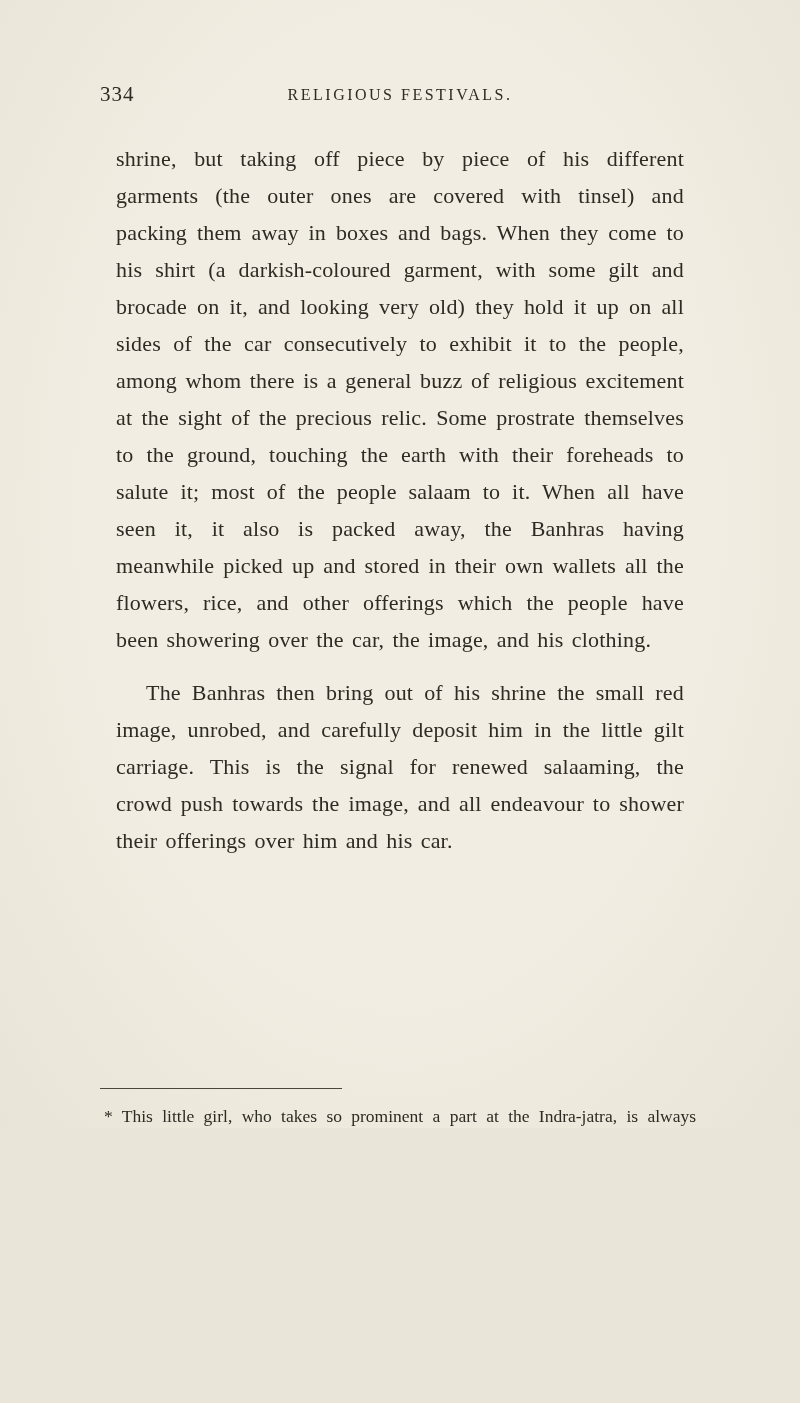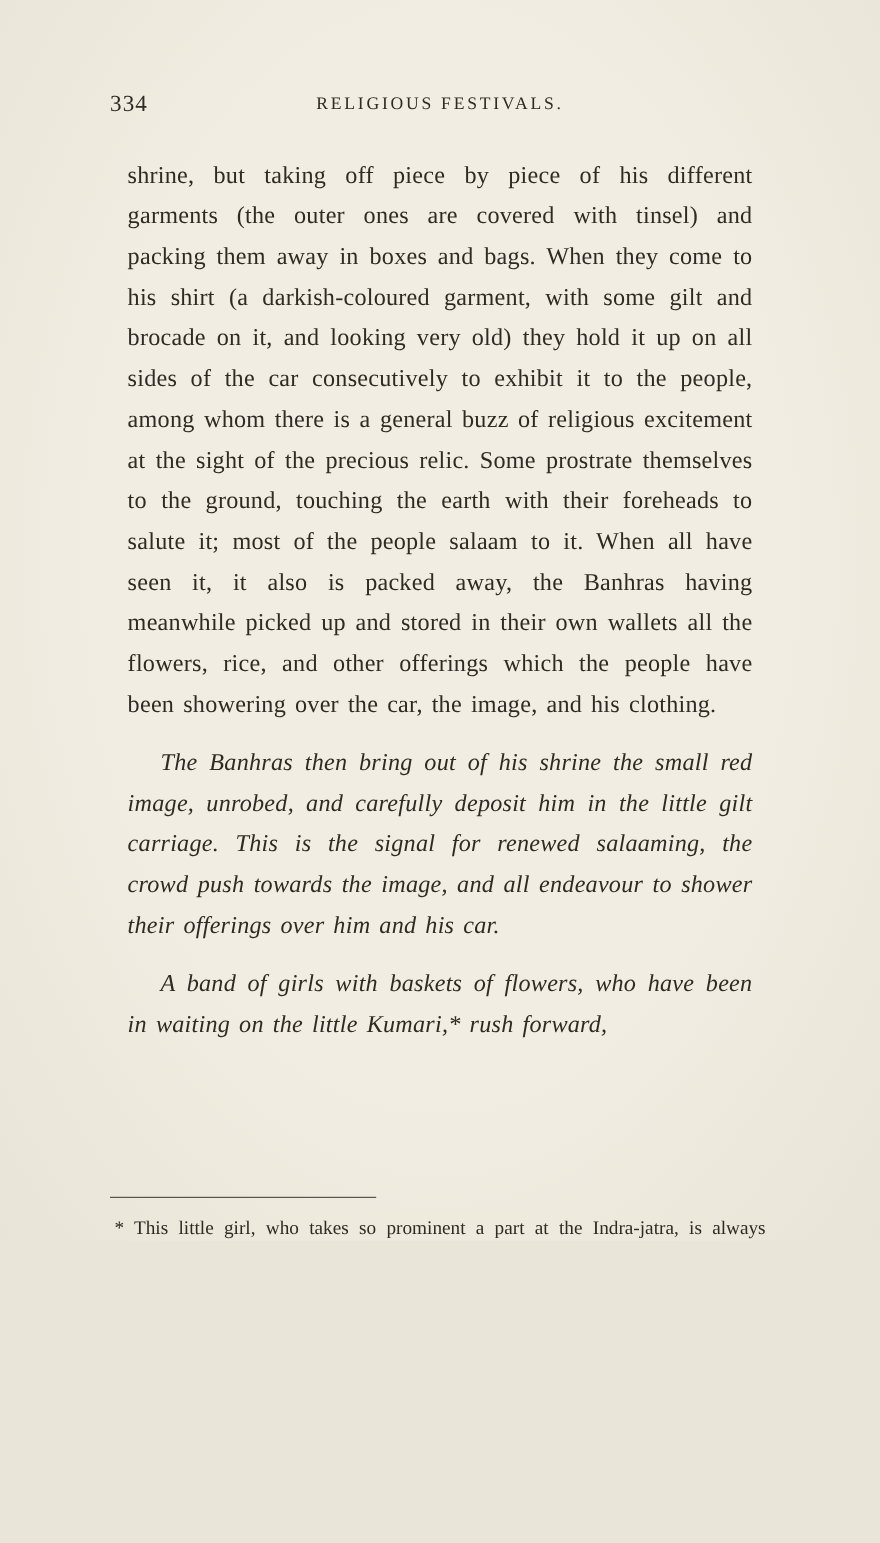--- a/index.html
+++ b/index.html
@@ -45,21 +45,20 @@
   .page-body p {
     margin: 16px;
     font-size: 22px;
     line-height: 37px;
     text-align: justify;
     word-spacing: 2.5px;
     letter-spacing: 0.2px;
   }
   .page-body p.indent {
     text-indent: 30px;
-    font-style: italic;
   }
   .footnote-area {
     position: absolute;
     left: 100px;
     right: 100px;
     top: 1088px;
   }
   .footnote-rule {
     border: none;
     border-top: 1px solid #4a463c;
@@ -80,21 +79,20 @@
 <div class="page">
 
   <header class="page-header">
     <span class="page-number">334</span>
     <span class="running-header">RELIGIOUS FESTIVALS.</span>
   </header>
 
   <main class="page-body">
     <p class="para">shrine, but taking off piece by piece of his different garments (the outer ones are covered with tinsel) and packing them away in boxes and bags. When they come to his shirt (a darkish-coloured garment, with some gilt and brocade on it, and looking very old) they hold it up on all sides of the car consecutively to exhibit it to the people, among whom there is a general buzz of religious excitement at the sight of the precious relic. Some prostrate themselves to the ground, touching the earth with their foreheads to salute it; most of the people salaam to it. When all have seen it, it also is packed away, the Banhras having meanwhile picked up and stored in their own wallets all the flowers, rice, and other offerings which the people have been showering over the car, the image, and his clothing.</p>
     <p class="para indent">The Banhras then bring out of his shrine the small red image, unrobed, and carefully deposit him in the little gilt carriage. This is the signal for renewed salaaming, the crowd push towards the image, and all endeavour to shower their offerings over him and his car.</p>
-    <p class="para indent">A band of girls with baskets of flowers, who have been in waiting on the little Kumari,* rush forward,</p>
   </main>
 
   <footer class="footnote-area">
     <hr class="footnote-rule">
     <p class="footnote">* This little girl, who takes so prominent a part at the Indra-jatra, is always present in the verandah of a “ Parti ” as a spectator; she has no duty to perform but to receive the respects of the people, and a few stray presents from the more than usually pious. After this festival she is carried back to her quarters in Kathmandu.</p>
   </footer>
 
 </div>
 
 </body></html>

